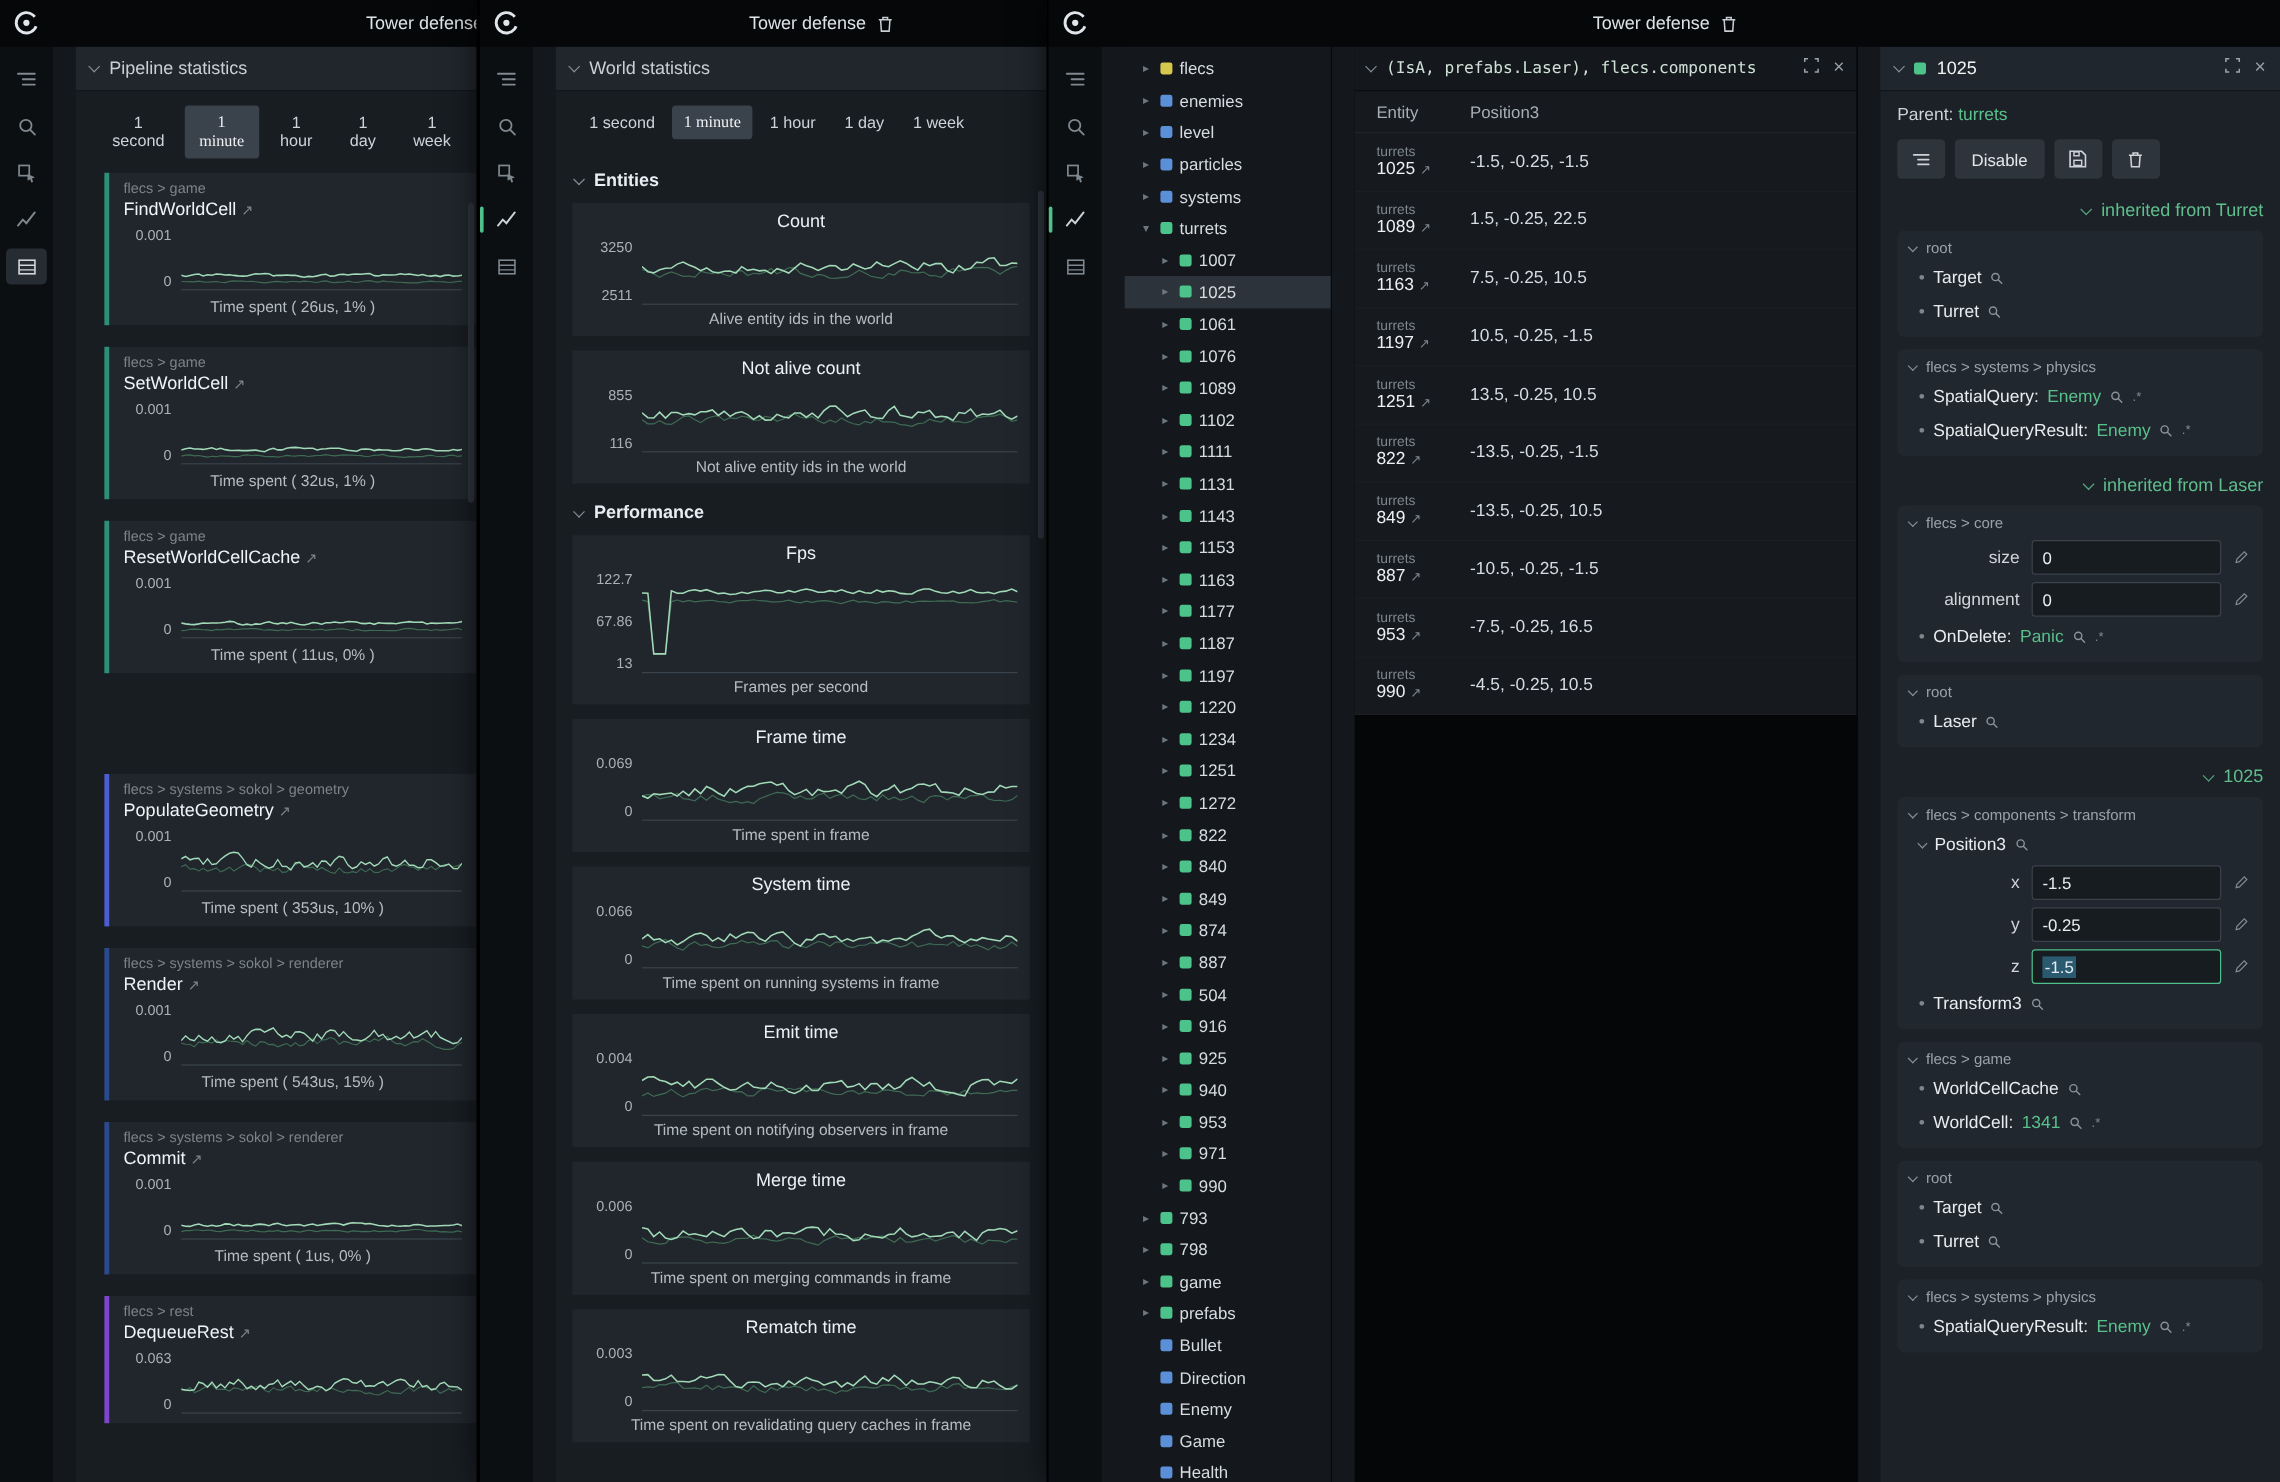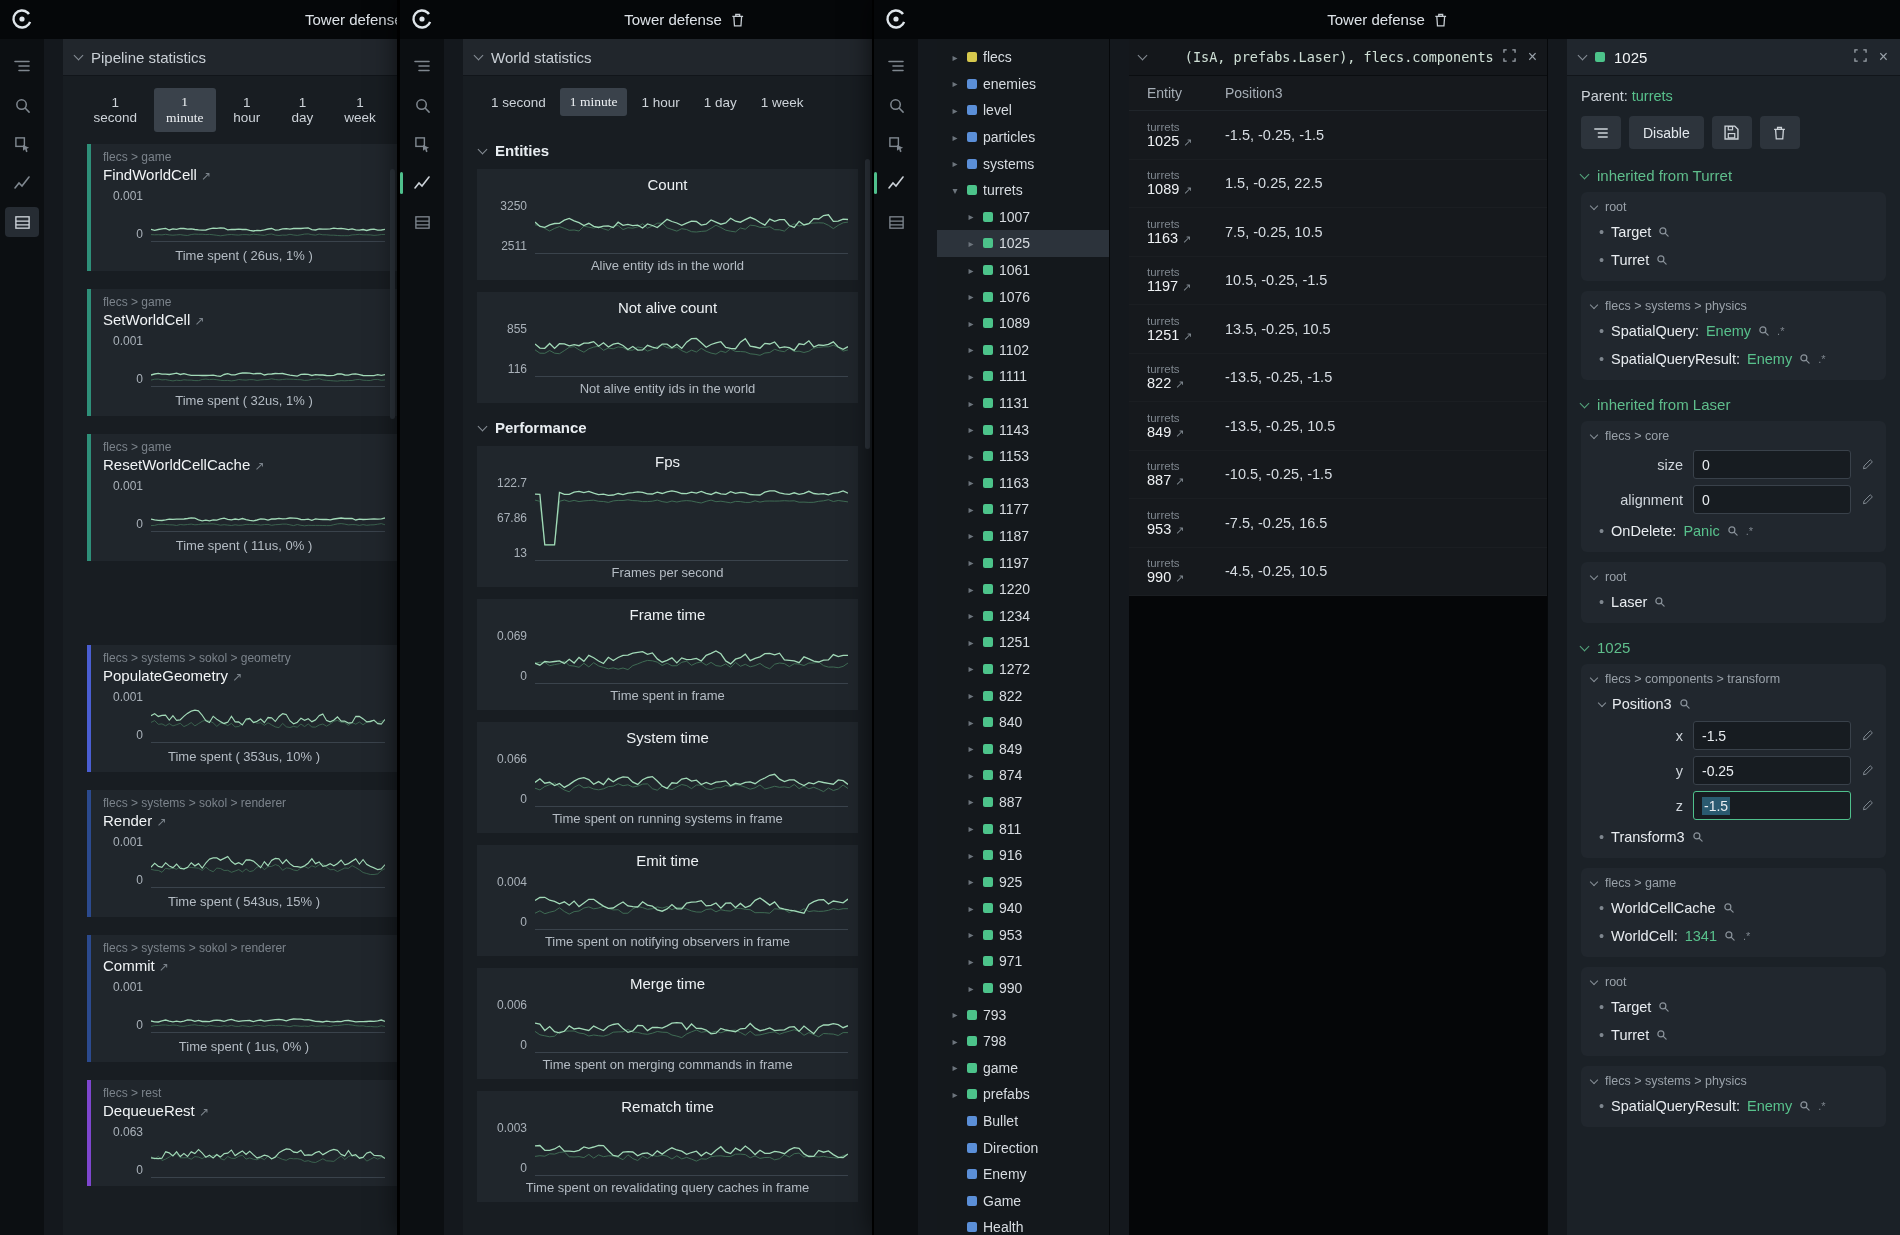--- a/index.html
+++ b/index.html
@@ -55,21 +55,21 @@
   .wcard .cap { margin-top:4px;text-align:center; }
 
   .treecol { width:173px; flex:none; background:#14181c; border-right:1px solid #06080a; padding-top:5px; overflow:hidden; position:relative; }
   .trow { height:26.6px; display:flex; align-items:center; font-size:14px; color:#d7dce1; padding-left:12px; gap:6px; white-space:nowrap; cursor:pointer; }
   .trow.lvl1 { padding-left:28px; }
   .trow.selected { background:#2c333b; }
   .tarrow { width:12px; color:#6d757d; font-size:10px; text-align:center; flex:none; }
   .tsq { width:10px; height:10px; border-radius:2px; flex:none; }
 
   .querycol { width:419px; flex:none; display:flex; flex-direction:column; background:#050709; border-right:1px solid #06080a; min-height:0; }
-  .qheader { height:37px; flex:none; background:#14171b; display:flex; align-items:center; padding:0 10px; gap:9px; border-bottom:1px solid #0a0d10;text-align:right; }
+  .qheader { height:37px; flex:none; background:#14171b; display:flex; align-items:center; padding:0 10px; gap:9px; border-bottom:1px solid #0a0d10; }
   .qexpr { flex:1; font-family:"DejaVu Sans Mono",monospace; font-size:13.5px; color:#cfe0d6; white-space:nowrap; overflow:hidden; }
   .qicons, .ihicons { display:flex; gap:12px; color:#9aa2aa; align-items:center; }
   .x { font-size:16px; line-height:1; cursor:pointer; }
   .qtable { background:#16191d; flex:none; }
   .qcolhead { display:grid; grid-template-columns:96px 1fr; height:35px; align-items:center; font-size:14px; color:#a6aeb6; border-bottom:1px solid #20252a; }
   .qcolhead .c1 { padding-left:18px; }
   .qrow { display:grid; grid-template-columns:96px 1fr; height:48.5px; border-bottom:1px solid rgba(255,255,255,0.025); }
   .qent { padding-left:18px; display:flex; flex-direction:column; justify-content:center; }
   .qparent { font-size:11.5px; color:#7e868e; }
   .qid { font-size:14.5px; color:#eef1f4; cursor:pointer; }
@@ -80,21 +80,21 @@
   .inspcol { flex:1; background:#1b2127; display:flex; flex-direction:column; min-width:0; }
   .iheader { height:37px; flex:none; background:#20262d; display:flex; align-items:center; padding:0 12px; gap:9px; border-bottom:1px solid #11151a; }
   .iheader .sq { width:10px; height:10px; border-radius:2px; background:#4cc38a; flex:none; }
   .iheader .ename { font-size:15px; color:#f1f4f6; flex:1; }
   .ibody { flex:1; overflow:hidden; }
   .parent-row { padding:12px 14px 2px; font-size:14.5px; color:#ccd2d8; }
   .parent-row .pv { color:#58c18c; cursor:pointer; }
   .btnrow { display:flex; gap:8px; padding:10px 14px 2px; }
   .btn { background:#2d343c; border:none; border-radius:4px; color:#e2e7ec; font-size:14px; font-family:inherit; height:33px; padding:0 14px; display:flex; align-items:center; justify-content:center; cursor:pointer; }
   .btn.icon { width:40px; padding:0; color:#cdd3d9; }
-  .sec-title { display:flex; align-items:center; gap:9px; margin:16px 14px 8px; font-size:15px; color:#5fbe8c; }
+  .sec-title { display:flex; align-items:center; gap:9px; margin:16px 14px 8px; font-size:15px; color:#5fbe8c;justify-content:flex-end; }
   .group { margin:0 14px 10px; background:#21272e; border-radius:6px; padding:5px 10px 7px; }
   .gpath { display:flex; align-items:center; gap:8px; font-size:12.5px; color:#99a1a9; padding:3px 0 4px; cursor:pointer; }
   .item { display:flex; align-items:center; gap:7px; padding:6px 0 6px 8px; font-size:14.5px; color:#e8ecf0; cursor:pointer; }
   .bullet { color:#7e868e; }
   .ival { color:#58c18c; }
   .qico { color:#8a929a; display:flex; cursor:pointer; }
   .wc { color:#7e868e; font-size:11px; }
   .frow { display:flex; align-items:center; gap:10px; padding:3px 2px 3px 8px; }
   .flabel { width:84px; text-align:right; font-size:14.5px; color:#cfd5db; flex:none; }
   input.finput { flex:1; height:29px; background:#171c21; border:1px solid #39414a; border-radius:3px; color:#e8ecf0; font-size:14px; font-family:inherit; padding:0 8px; min-width:0; }
@@ -678,21 +678,21 @@
           <span class="tlabel">874</span>
         </div>
         <div class="trow lvl1">
           <span class="tarrow">▸</span>
           <span class="tsq" style="background:#4cc38a"></span>
           <span class="tlabel">887</span>
         </div>
         <div class="trow lvl1">
           <span class="tarrow">▸</span>
           <span class="tsq" style="background:#4cc38a"></span>
-          <span class="tlabel">811</span>
+          <span class="tlabel">504</span>
         </div>
         <div class="trow lvl1">
           <span class="tarrow">▸</span>
           <span class="tsq" style="background:#4cc38a"></span>
           <span class="tlabel">916</span>
         </div>
         <div class="trow lvl1">
           <span class="tarrow">▸</span>
           <span class="tsq" style="background:#4cc38a"></span>
           <span class="tlabel">925</span>

